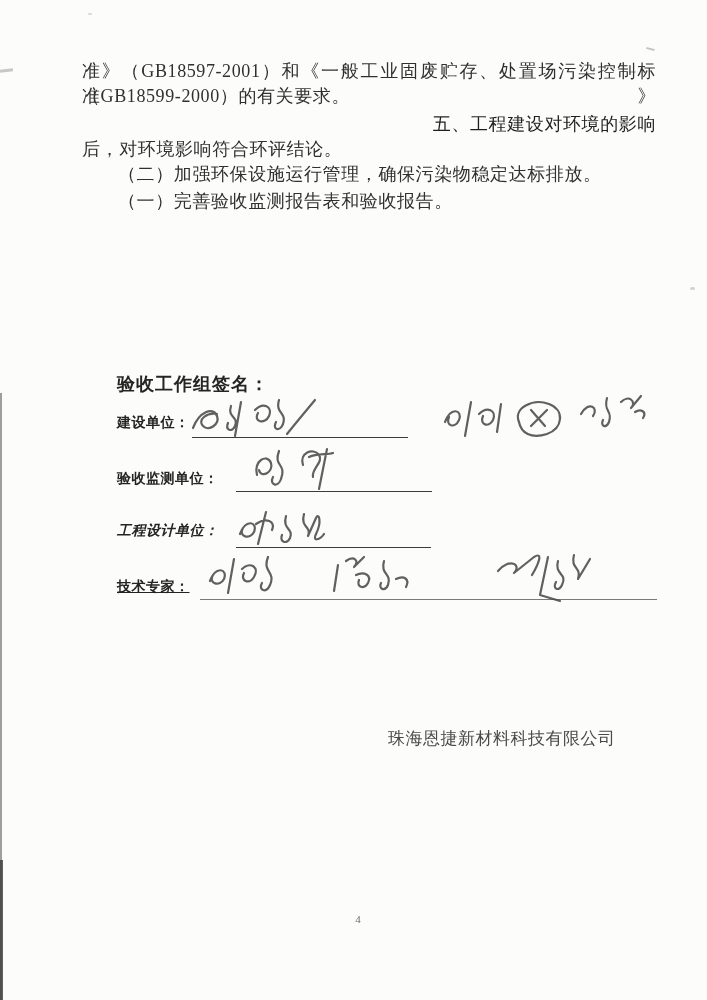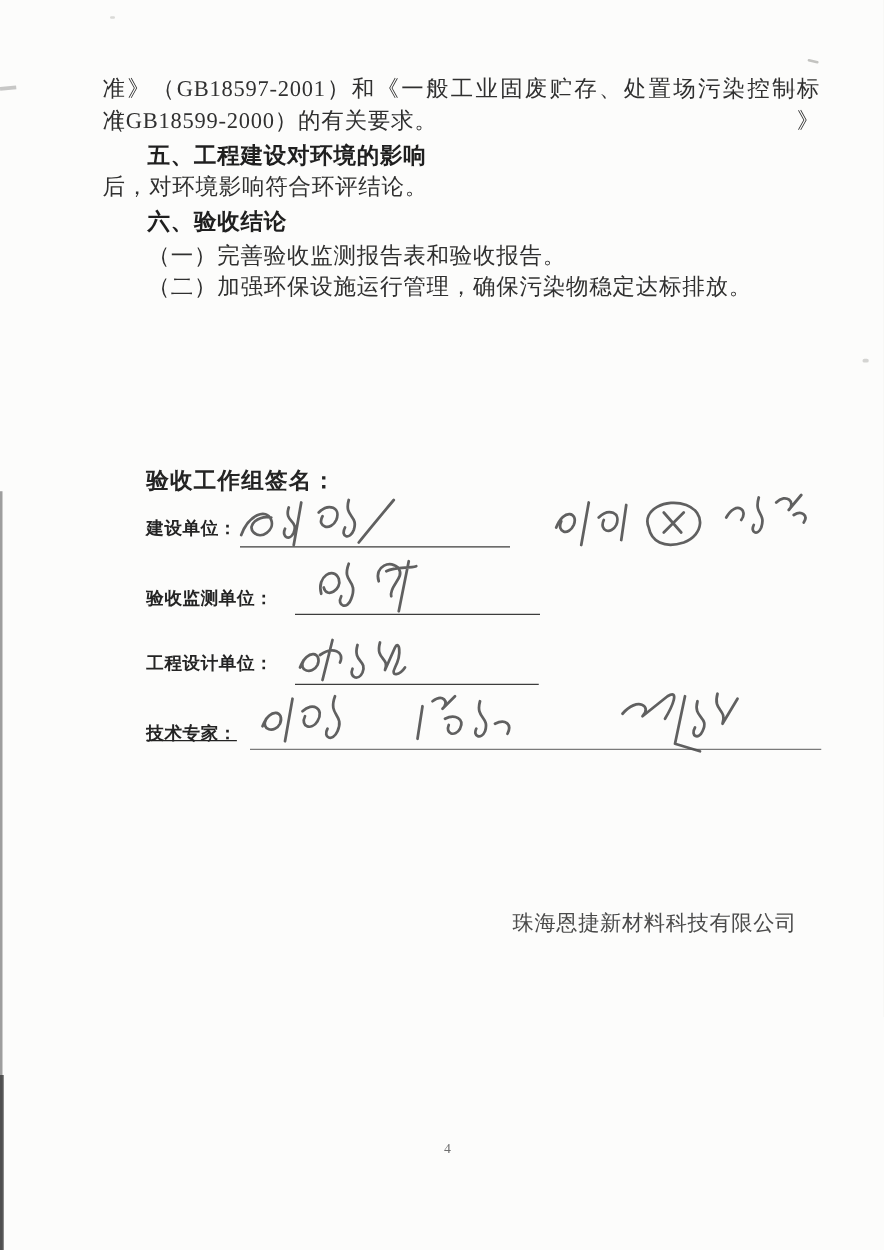--- a/index.html
+++ b/index.html
@@ -16,48 +16,48 @@
   
   .content{
     position:absolute;left:82px;top:59px;width:574px;
   }
   .ln{
     font-size:18px;line-height:25px;height:25px;
     letter-spacing:0.6px;color:#303030;
     white-space:nowrap;
   }
   .ln.fill{white-space:normal;text-align:justify;text-align-last:justify;}
-  .ln.heading{font-weight:700;color:#1f1f1f;margin-top:3px;}
+  .ln.heading{font-weight:400;color:#1f1f1f;margin-top:3px;text-align:right;}
   .ln.indent{text-indent:2em;}
   .ln.gap-sm{margin-top:2px;}
 
   
   .sig-heading{
     position:absolute;left:117px;top:372px;
     font-size:18px;font-weight:700;letter-spacing:1px;color:#242424;
   }
   .sig-label{
     position:absolute;font-size:14px;font-weight:700;
     letter-spacing:0.5px;color:#242424;white-space:nowrap;
   }
   .lbl-constr{left:117px;top:414px;}
   .lbl-monitor{left:117px;top:470px;}
-  .lbl-design{left:117px;top:522px;}
+  .lbl-design{left:117px;top:522px;font-style:italic;}
   .lbl-expert{left:117px;top:578px;text-decoration:underline;}
   .sig-line{position:absolute;height:0;border-bottom:1.5px solid #3c3c3c;}
   .line-constr{left:192px;top:437px;width:216px;}
   .line-monitor{left:236px;top:491px;width:196px;}
   .line-design{left:236px;top:547px;width:195px;}
   .line-expert{left:200px;top:599px;width:457px;border-bottom:1px solid #7a7a7a;}
   .sig-svg{position:absolute;}
   .sig-svg path{fill:none;stroke:#4a4a4a;stroke-width:2.2;stroke-linecap:round;stroke-linejoin:round;opacity:.88;}
 
   
   .company{
-    position:absolute;left:410px;top:727px;
+    position:absolute;left:388px;top:727px;
     font-size:17px;letter-spacing:0.5px;color:#4a4a4a;white-space:nowrap;
   }
   .pageno{
     position:absolute;left:350px;top:913px;width:16px;text-align:center;
     font-size:11px;color:#6e6e6e;
   }
 
   
   .edge-line{position:absolute;left:0;top:393px;width:2px;height:607px;background:#6b6b6b;opacity:.65;}
   .edge-line-dark{position:absolute;left:0;top:860px;width:3px;height:140px;background:#3b3b3b;opacity:.8;}
@@ -79,23 +79,22 @@
   <div class="speck sp1"></div>
   <div class="speck sp2"></div>
   <div class="speck sp3"></div>
   <div class="speck sp4"></div>
 
   <div class="content">
     <div class="ln fill">准》（GB18597-2001）和《一般工业固废贮存、处置场污染控制标准》</div>
     <div class="ln">（GB18599-2000）的有关要求。</div>
     <div class="ln heading indent">五、工程建设对环境的影响</div>
     <div class="ln">后，对环境影响符合环评结论。</div>
-    <div class="ln heading indent">六、验收结论</div>
+    <div class="ln indent">（二）加强环保设施运行管理，确保污染物稳定达标排放。</div>
     <div class="ln indent gap-sm">（一）完善验收监测报告表和验收报告。</div>
-    <div class="ln indent">（二）加强环保设施运行管理，确保污染物稳定达标排放。</div>
   </div>
 
   <div class="sig-heading">验收工作组签名：</div>
 
   <div class="sig-label lbl-constr">建设单位：</div>
   <div class="sig-line line-constr"></div>
 
   <div class="sig-label lbl-monitor">验收监测单位：</div>
   <div class="sig-line line-monitor"></div>
 

